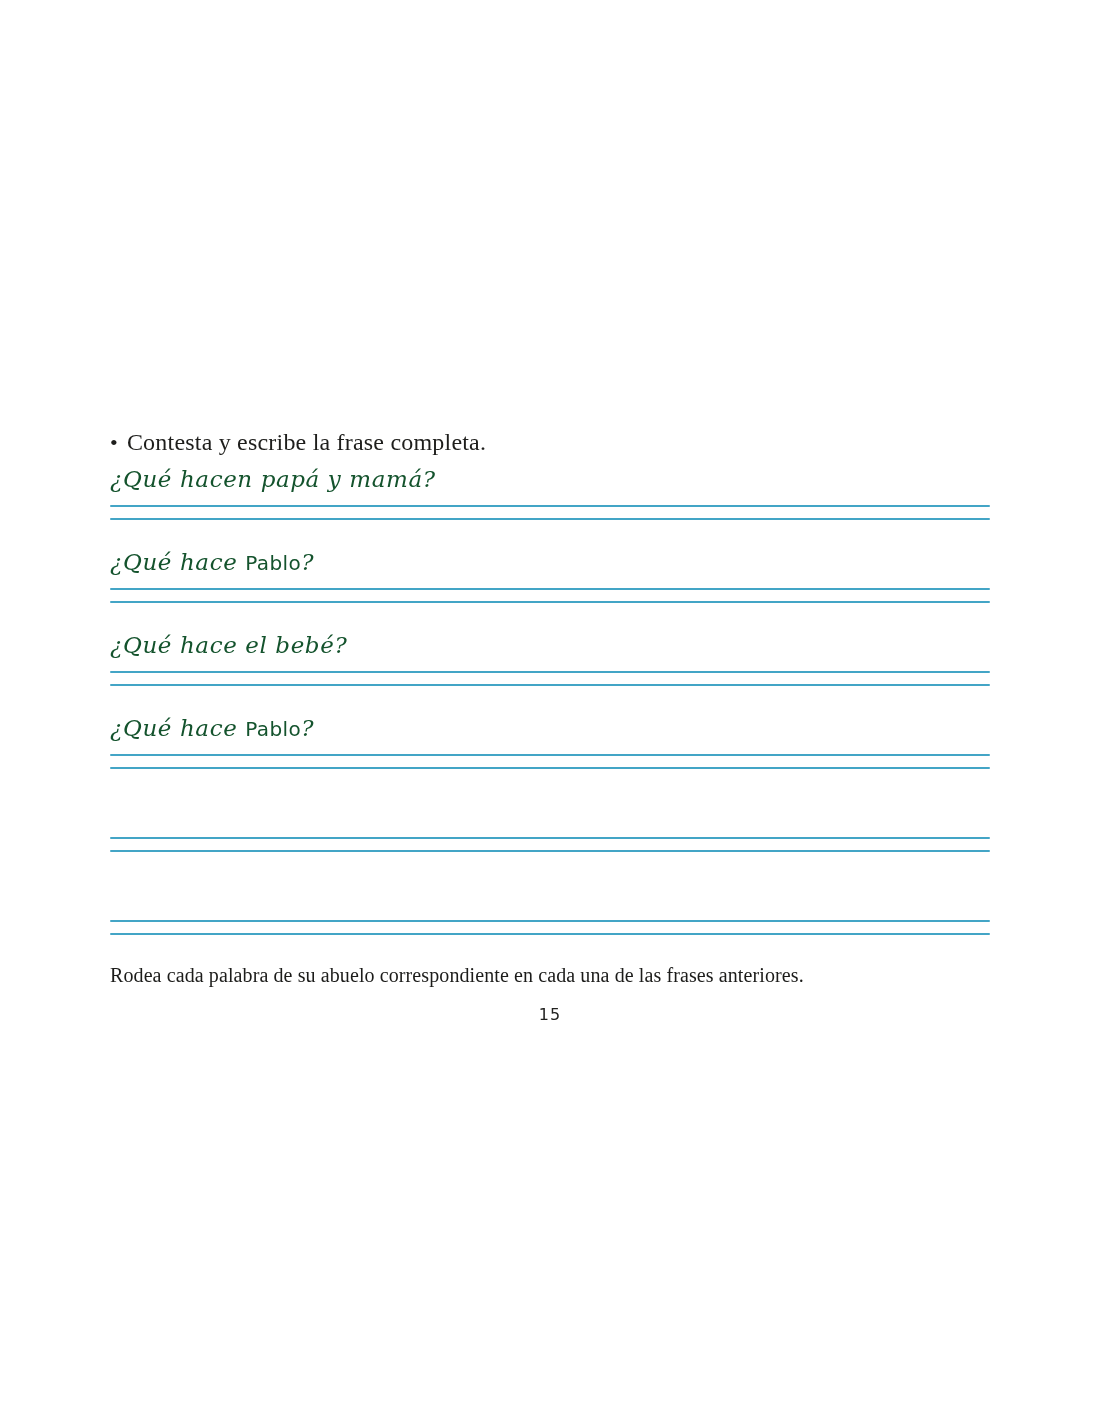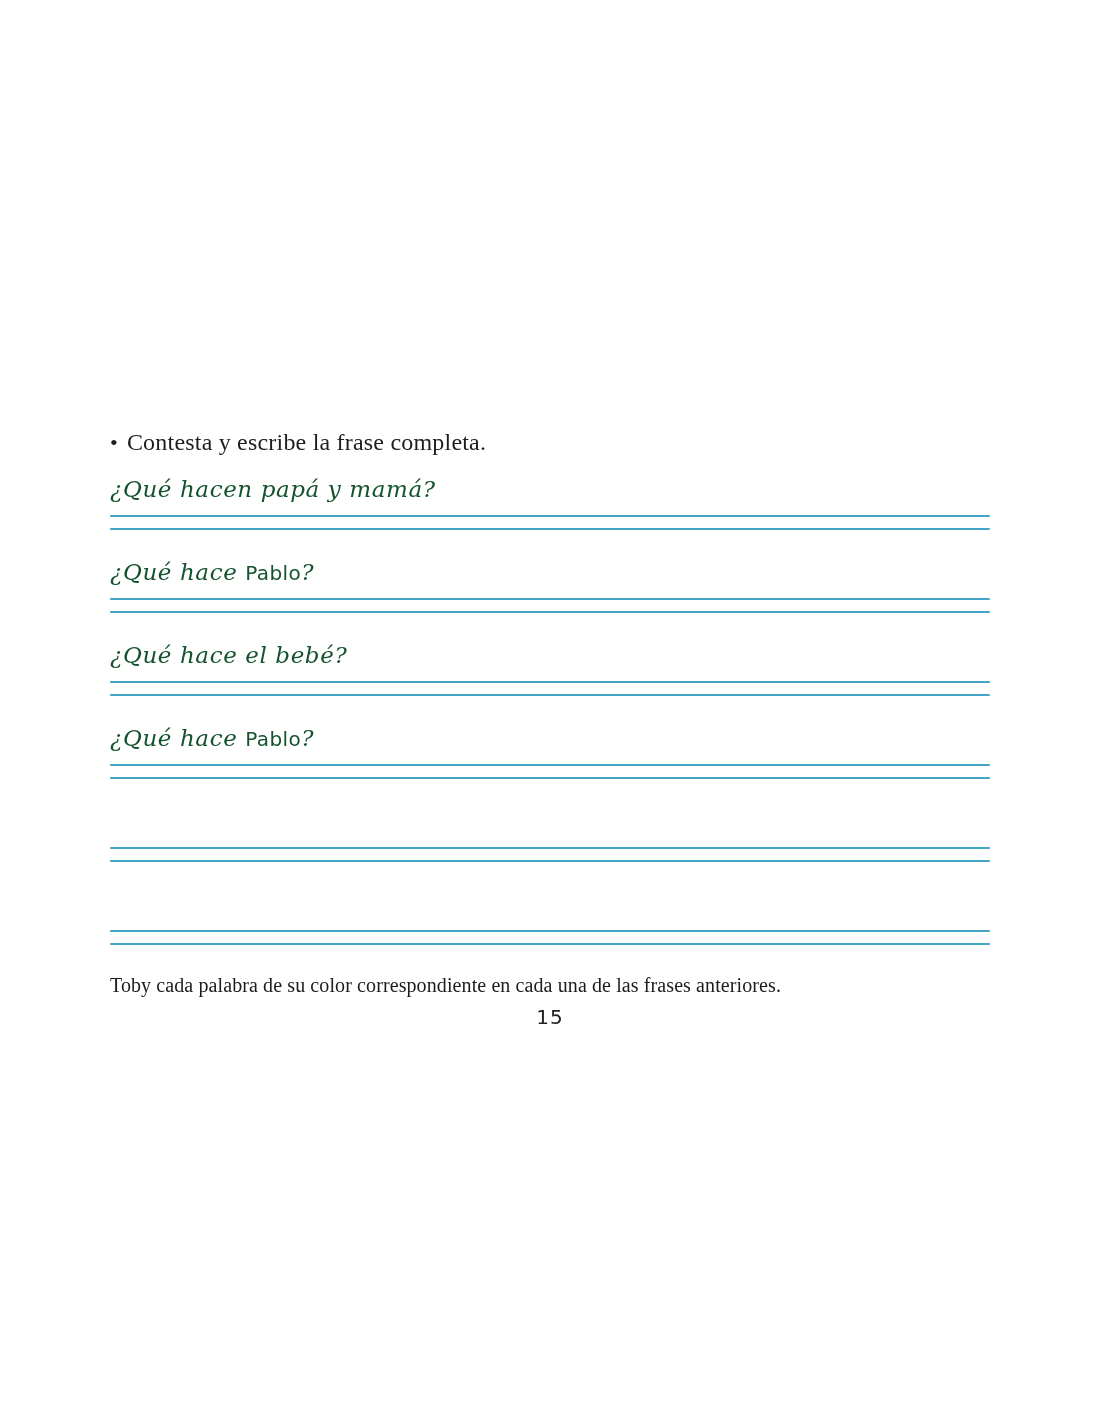--- a/index.html
+++ b/index.html
@@ -19,21 +19,21 @@
   .content {
     position: absolute;
     left: 110px;
     top: 427px;
     width: 880px;
   }
   .heading {
     font-size: 24px;
     line-height: 30px;
     height: 30px;
-    margin-bottom: 19px;
+    margin-bottom: 9px;
     letter-spacing: 0.2px;
     white-space: nowrap;
   }
   .heading .bullet {
     display: inline-block;
     margin-right: 9px;
     font-size: 22px;
   }
   .qblock {
     position: relative;
@@ -73,21 +73,21 @@
     white-space: nowrap;
     color: #1c1c1a;
   }
   .page-number {
     position: absolute;
     top: 1005px;
     left: 0;
     width: 100%;
     text-align: center;
     font-family: "DejaVu Sans", sans-serif;
-    font-size: 20px;
+    font-size: 16px;
     letter-spacing: 1px;
     color: #222220;
   }
 </style>
 </head>
 <body>
 
 <div class="page">
   <div class="content">
 
@@ -122,17 +122,17 @@
     <div class="qblock">
       <div class="rule rule-1"></div>
       <div class="rule rule-2"></div>
     </div>
 
     <div class="qblock">
       <div class="rule rule-1"></div>
       <div class="rule rule-2"></div>
     </div>
 
-    <div class="footer-instruction">Toby cada palabra de su color correspondiente en cada una de las frases anteriores.</div>
+    <div class="footer-instruction">Rodea cada palabra de su abuelo correspondiente en cada una de las frases anteriores.</div>
   </div>
 
   <div class="page-number">15</div>
 </div>
 
 </body></html>

